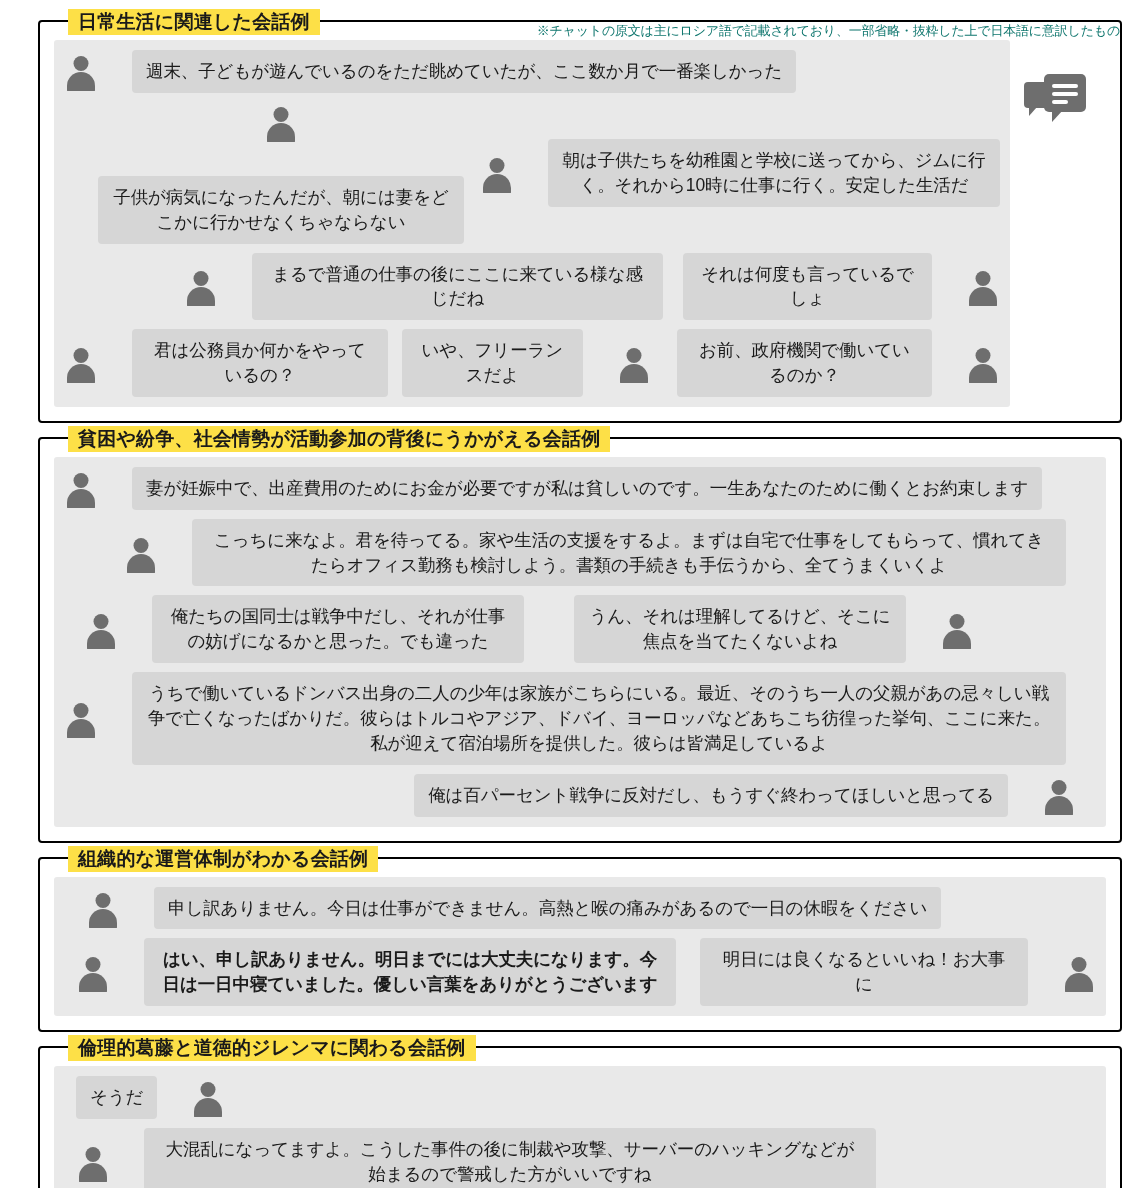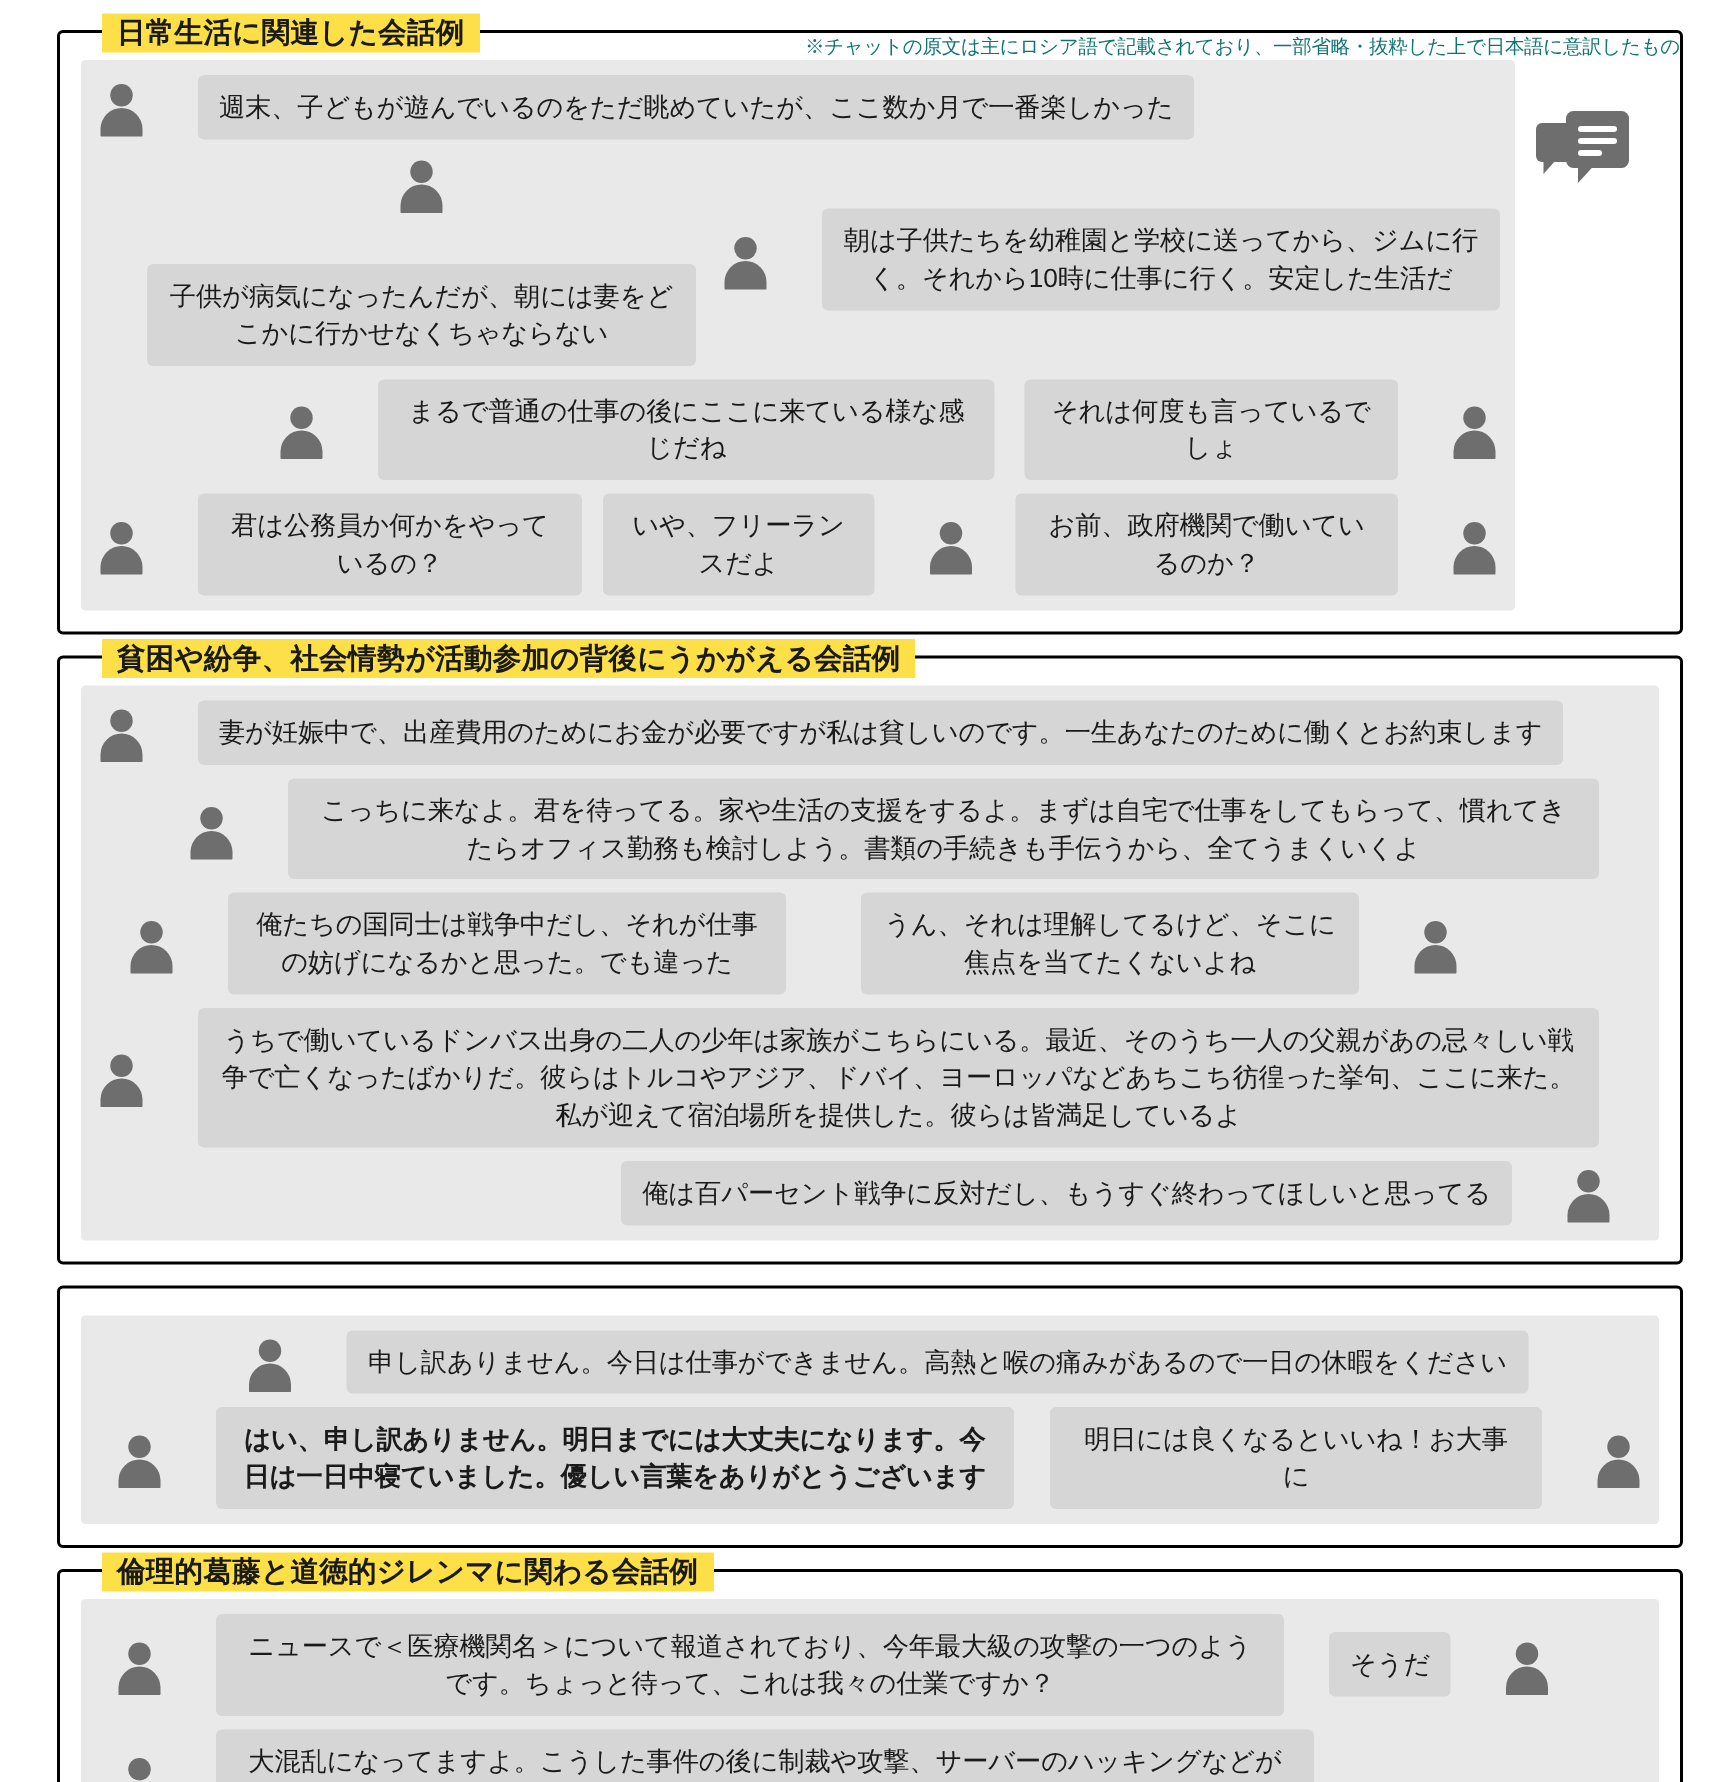--- a/index.html
+++ b/index.html
@@ -314,23 +314,24 @@
               <div class="body-shape"></div>
             </div>
           <div class="bubble">俺は百パーセント戦争に反対だし、もうすぐ終わってほしいと思ってる</div>
         </div>
       </div>
 
     </div>
   </div>
 
   <div class="section">
+    <div class="section-title">組織的な運営体制がわかる会話例</div>
     <div class="body">
 
-      <div class="row left" style="padding-left:22px;justify-content:center;">
+      <div class="row left" style="padding-left:22px;">
         <div class="msg">
           <div class="avatar">
               <div class="head"></div>
               <div class="body-shape"></div>
             </div>
           <div class="bubble">申し訳ありません。今日は仕事ができません。高熱と喉の痛みがあるので一日の休暇をください</div>
         </div>
       </div>
 
       <div class="row left" style="padding-left:12px; gap:24px;">
@@ -351,27 +352,20 @@
       </div>
 
     </div>
   </div>
 
   <div class="section">
     <div class="section-title">倫理的葛藤と道徳的ジレンマに関わる会話例</div>
     <div class="body">
 
       <div class="row left" style="padding-left:12px; gap:30px;">
-        <div class="msg" style="max-width:780px;">
-          <div class="avatar">
-              <div class="head"></div>
-              <div class="body-shape"></div>
-            </div>
-          <div class="bubble">ニュースで＜医療機関名＞について報道されており、今年最大級の攻撃の一つのようです。ちょっと待って、これは我々の仕業ですか？</div>
-        </div>
         <div class="msg mine">
           <div class="avatar">
               <div class="head"></div>
               <div class="body-shape"></div>
             </div>
           <div class="bubble">そうだ</div>
         </div>
       </div>
 
       <div class="row left" style="padding-left:12px;">

